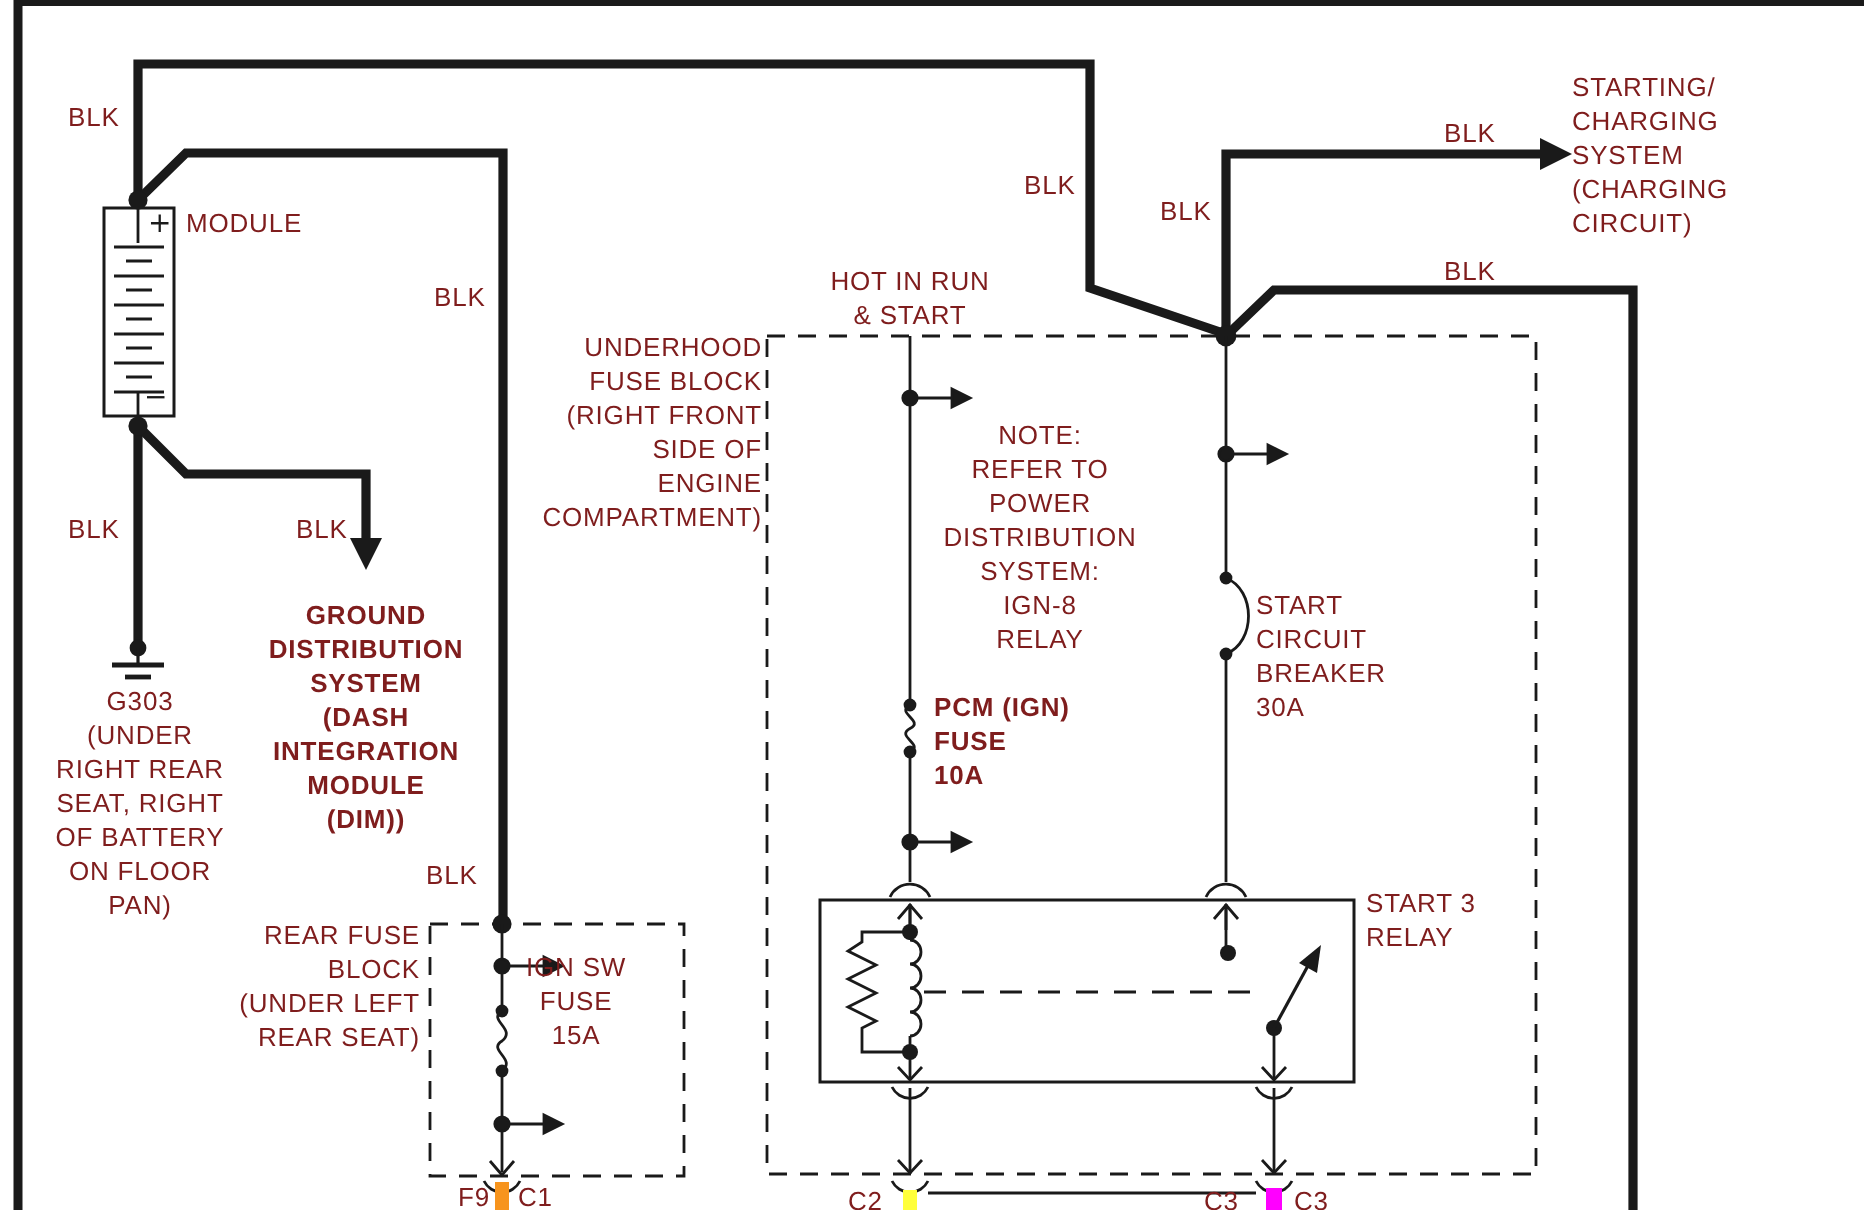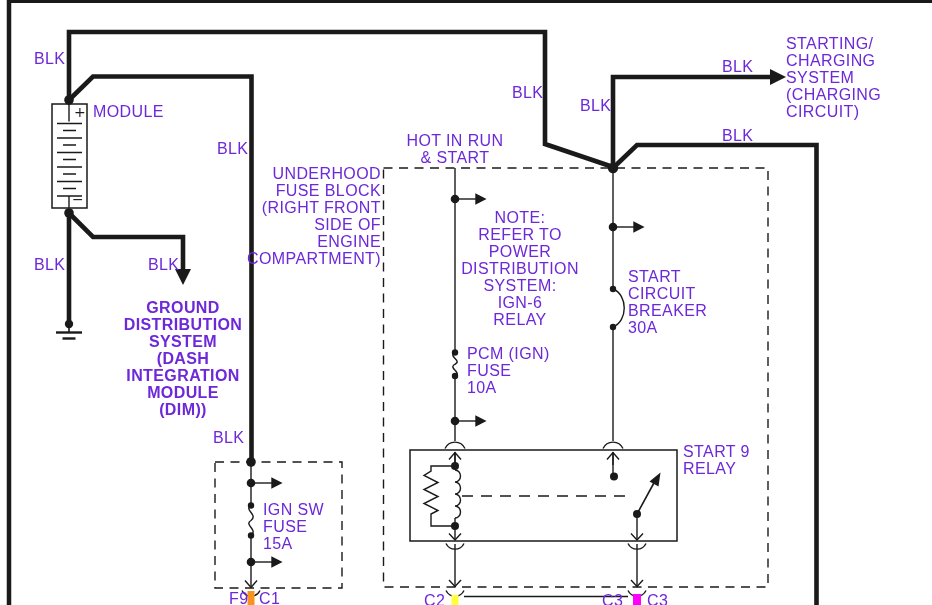--- a/index.html
+++ b/index.html
@@ -1,42 +1,42 @@
 <!DOCTYPE html>
 <html><head>
 <meta charset="utf-8">
 <style>
   html,body{margin:0;padding:0;background:#ffffff;}
   #stage{position:relative;width:932px;height:605px;overflow:hidden;background:#ffffff;
          font-family:"Liberation Sans",sans-serif;}
   svg{position:absolute;left:0;top:0;}
-  .lbl{position:absolute;font-size:16px;line-height:17px;letter-spacing:0.4px;
-       color:#6d28d9;white-space:pre-line;}
+  .lbl{position:absolute;font-size:13px;line-height:17px;letter-spacing:0.4px;
+       color:#7f1d1d;white-space:pre-line;}
   .ctr{text-align:center;}
   .rgt{text-align:right;}
   
   .l-blk1{left:34px;top:50px;}
   .l-batt{left:93px;top:103px;}
   .l-blk2{left:217px;top:140px;}
   .l-blk3{left:512px;top:84px;}
   .l-blk4{left:580px;top:97px;}
   .l-blk5{left:722px;top:58px;}
   .l-blk6{left:722px;top:127px;}
   .l-chg{left:786px;top:35px;width:130px;}
   .l-blk7{left:34px;top:256px;}
   .l-blk8{left:148px;top:256px;}
   .l-gdist{left:103px;top:299px;width:160px;font-weight:bold;}
   .l-g303{left:0px;top:342px;width:140px;}
   .l-uhood{left:236px;top:165px;width:145px;}
   .l-hot{left:395px;top:132px;width:120px;}
   .l-note{left:435px;top:209px;width:170px;}
-  .l-brk{left:628px;top:268px;}
-  .l-pcm{left:467px;top:345px;}
+  .l-brk{left:628px;top:294px;}
+  .l-pcm{left:467px;top:345px;font-weight:bold;}
   .l-rfb{left:90px;top:459px;width:120px;}
-  .l-ign{left:263px;top:501px;}
+  .l-ign{left:263px;top:475px;text-align:center;}
   .l-rly{left:683px;top:443px;}
   .l-blk9{left:213px;top:429px;}
   .l-f9{left:229px;top:590px;}
   .l-c1{left:259px;top:590px;}
   .l-c2{left:424px;top:592px;}
   .l-c3a{left:602px;top:592px;}
   .l-c3b{left:647px;top:592px;}
   .sign{position:absolute;font-size:14px;color:#1a1a1a;font-family:"DejaVu Sans",sans-serif;}
   .s-plus{left:74px;top:104px;}
   .s-minus{left:72px;top:191px;}
@@ -220,46 +220,57 @@
 CIRCUIT)</div>
   <div class="lbl l-blk7">BLK</div>
   <div class="lbl l-blk8">BLK</div>
   <div class="lbl l-gdist ctr">GROUND
 DISTRIBUTION
 SYSTEM
 (DASH
 INTEGRATION
 MODULE
 (DIM))</div>
+  <div class="lbl l-g303 ctr">G303
+(UNDER
+RIGHT REAR
+SEAT, RIGHT
+OF BATTERY
+ON FLOOR
+PAN)</div>
   <div class="lbl l-hot ctr">HOT IN RUN
 &amp; START</div>
   <div class="lbl l-uhood rgt">UNDERHOOD
 FUSE BLOCK
 (RIGHT FRONT
 SIDE OF
 ENGINE
 COMPARTMENT)</div>
   <div class="lbl l-note ctr">NOTE:
 REFER TO
 POWER
 DISTRIBUTION
 SYSTEM:
-IGN-6
+IGN-8
 RELAY</div>
   <div class="lbl l-brk">START
 CIRCUIT
 BREAKER
 30A</div>
   <div class="lbl l-pcm">PCM (IGN)
 FUSE
 10A</div>
+  <div class="lbl l-rfb rgt">REAR FUSE
+BLOCK
+(UNDER LEFT
+REAR SEAT)</div>
   <div class="lbl l-ign">IGN SW
 FUSE
 15A</div>
-  <div class="lbl l-rly">START 9
+  <div class="lbl l-rly">START 3
 RELAY</div>
   <div class="lbl l-blk9">BLK</div>
   <div class="lbl l-f9">F9</div>
   <div class="lbl l-c1">C1</div>
   <div class="lbl l-c2">C2</div>
   <div class="lbl l-c3a">C3</div>
   <div class="lbl l-c3b">C3</div>
   <div class="sign s-plus">+</div>
   <div class="sign s-minus">−</div>
 

